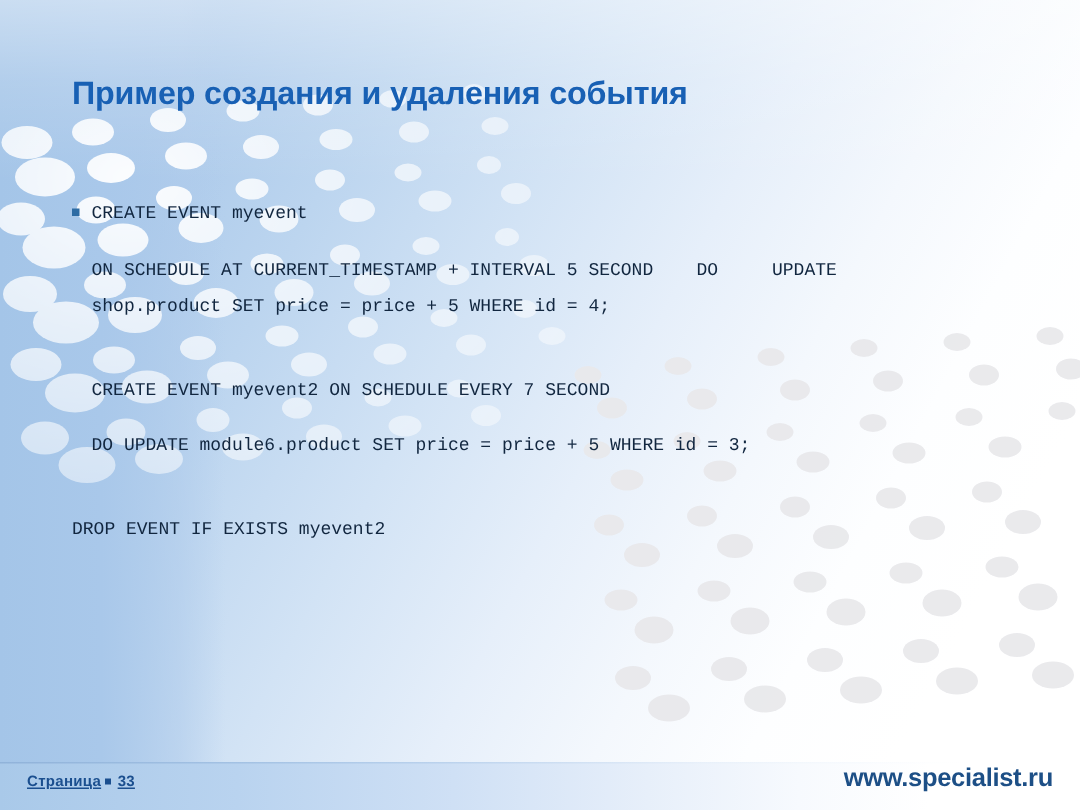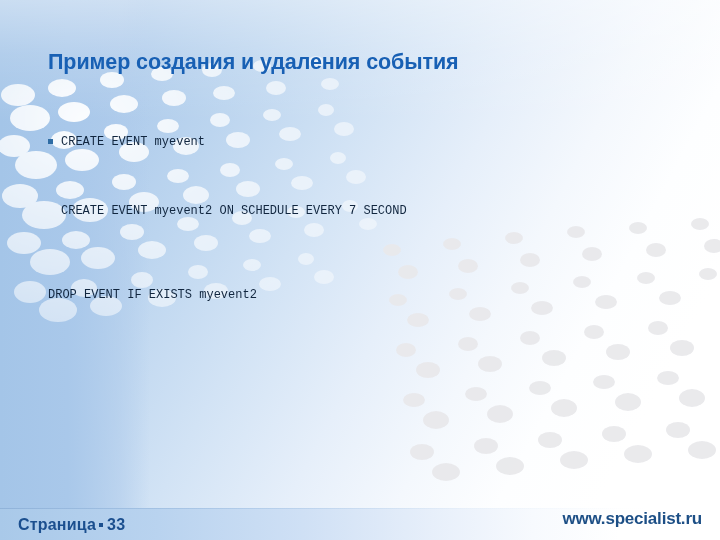--- a/index.html
+++ b/index.html
@@ -111,21 +111,20 @@
 
   .para-indent {
     padding-left: 13px;
   }
 
   .spacer-sm { height: 13px; }
   .spacer-lg { height: 31px; }
 
   .para-drop {
     padding-left: 0px;
-    margin-top: 16px;
   }
 
   
   .footer-bar {
     position: absolute;
     left: 0;
     right: 0;
     top: 508px;
     height: 32px;
     background: linear-gradient(90deg,
@@ -146,25 +145,26 @@
     background: linear-gradient(90deg,
       rgba(140,175,215,0.85) 0%,
       rgba(165,195,228,0.6) 35%,
       rgba(220,233,246,0.25) 65%,
       rgba(255,255,255,0) 90%);
   }
   .page-label {
     position: absolute;
     left: 18px;
     top: 516px;
-    font-size: 16px;
+    font-size: 10px;
     font-weight: bold;
     color: #1b4f8f;
     letter-spacing: 0.2px;
     white-space: nowrap;
+    text-decoration: underline;
   }
   .page-label .sep {
     display: inline-block;
     width: 4px;
     height: 4px;
     background: #1b4f8f;
     margin: 0 4px 1px 3px;
     vertical-align: middle;
   }
   .site-url {
@@ -343,29 +343,35 @@
 
   <div class="body-area">
 
     <div class="para para-bulleted">
       <span class="bullet"></span>
       <span class="code-block">CREATE EVENT myevent</span>
     </div>
 
     <div class="spacer-sm"></div>
 
+    <div class="para para-indent">
+      <span class="code-block">ON SCHEDULE AT CURRENT_TIMESTAMP + INTERVAL 5 SECOND    DO     UPDATE shop.product SET price = price + 5 WHERE id = 4;</span>
+    </div>
 
     <div class="spacer-lg"></div>
 
     <div class="para para-indent">
       <span class="code-block">CREATE EVENT myevent2 ON SCHEDULE EVERY 7 SECOND</span>
     </div>
 
     <div class="spacer-sm"></div>
 
+    <div class="para para-indent">
+      <span class="code-block">DO UPDATE module6.product SET price = price + 5 WHERE id = 3;</span>
+    </div>
 
     <div class="spacer-lg"></div>
 
     <div class="para para-drop">
       <span class="code-block">DROP EVENT IF EXISTS myevent2</span>
     </div>
 
   </div>
 
   <div class="footer-bar"></div>

